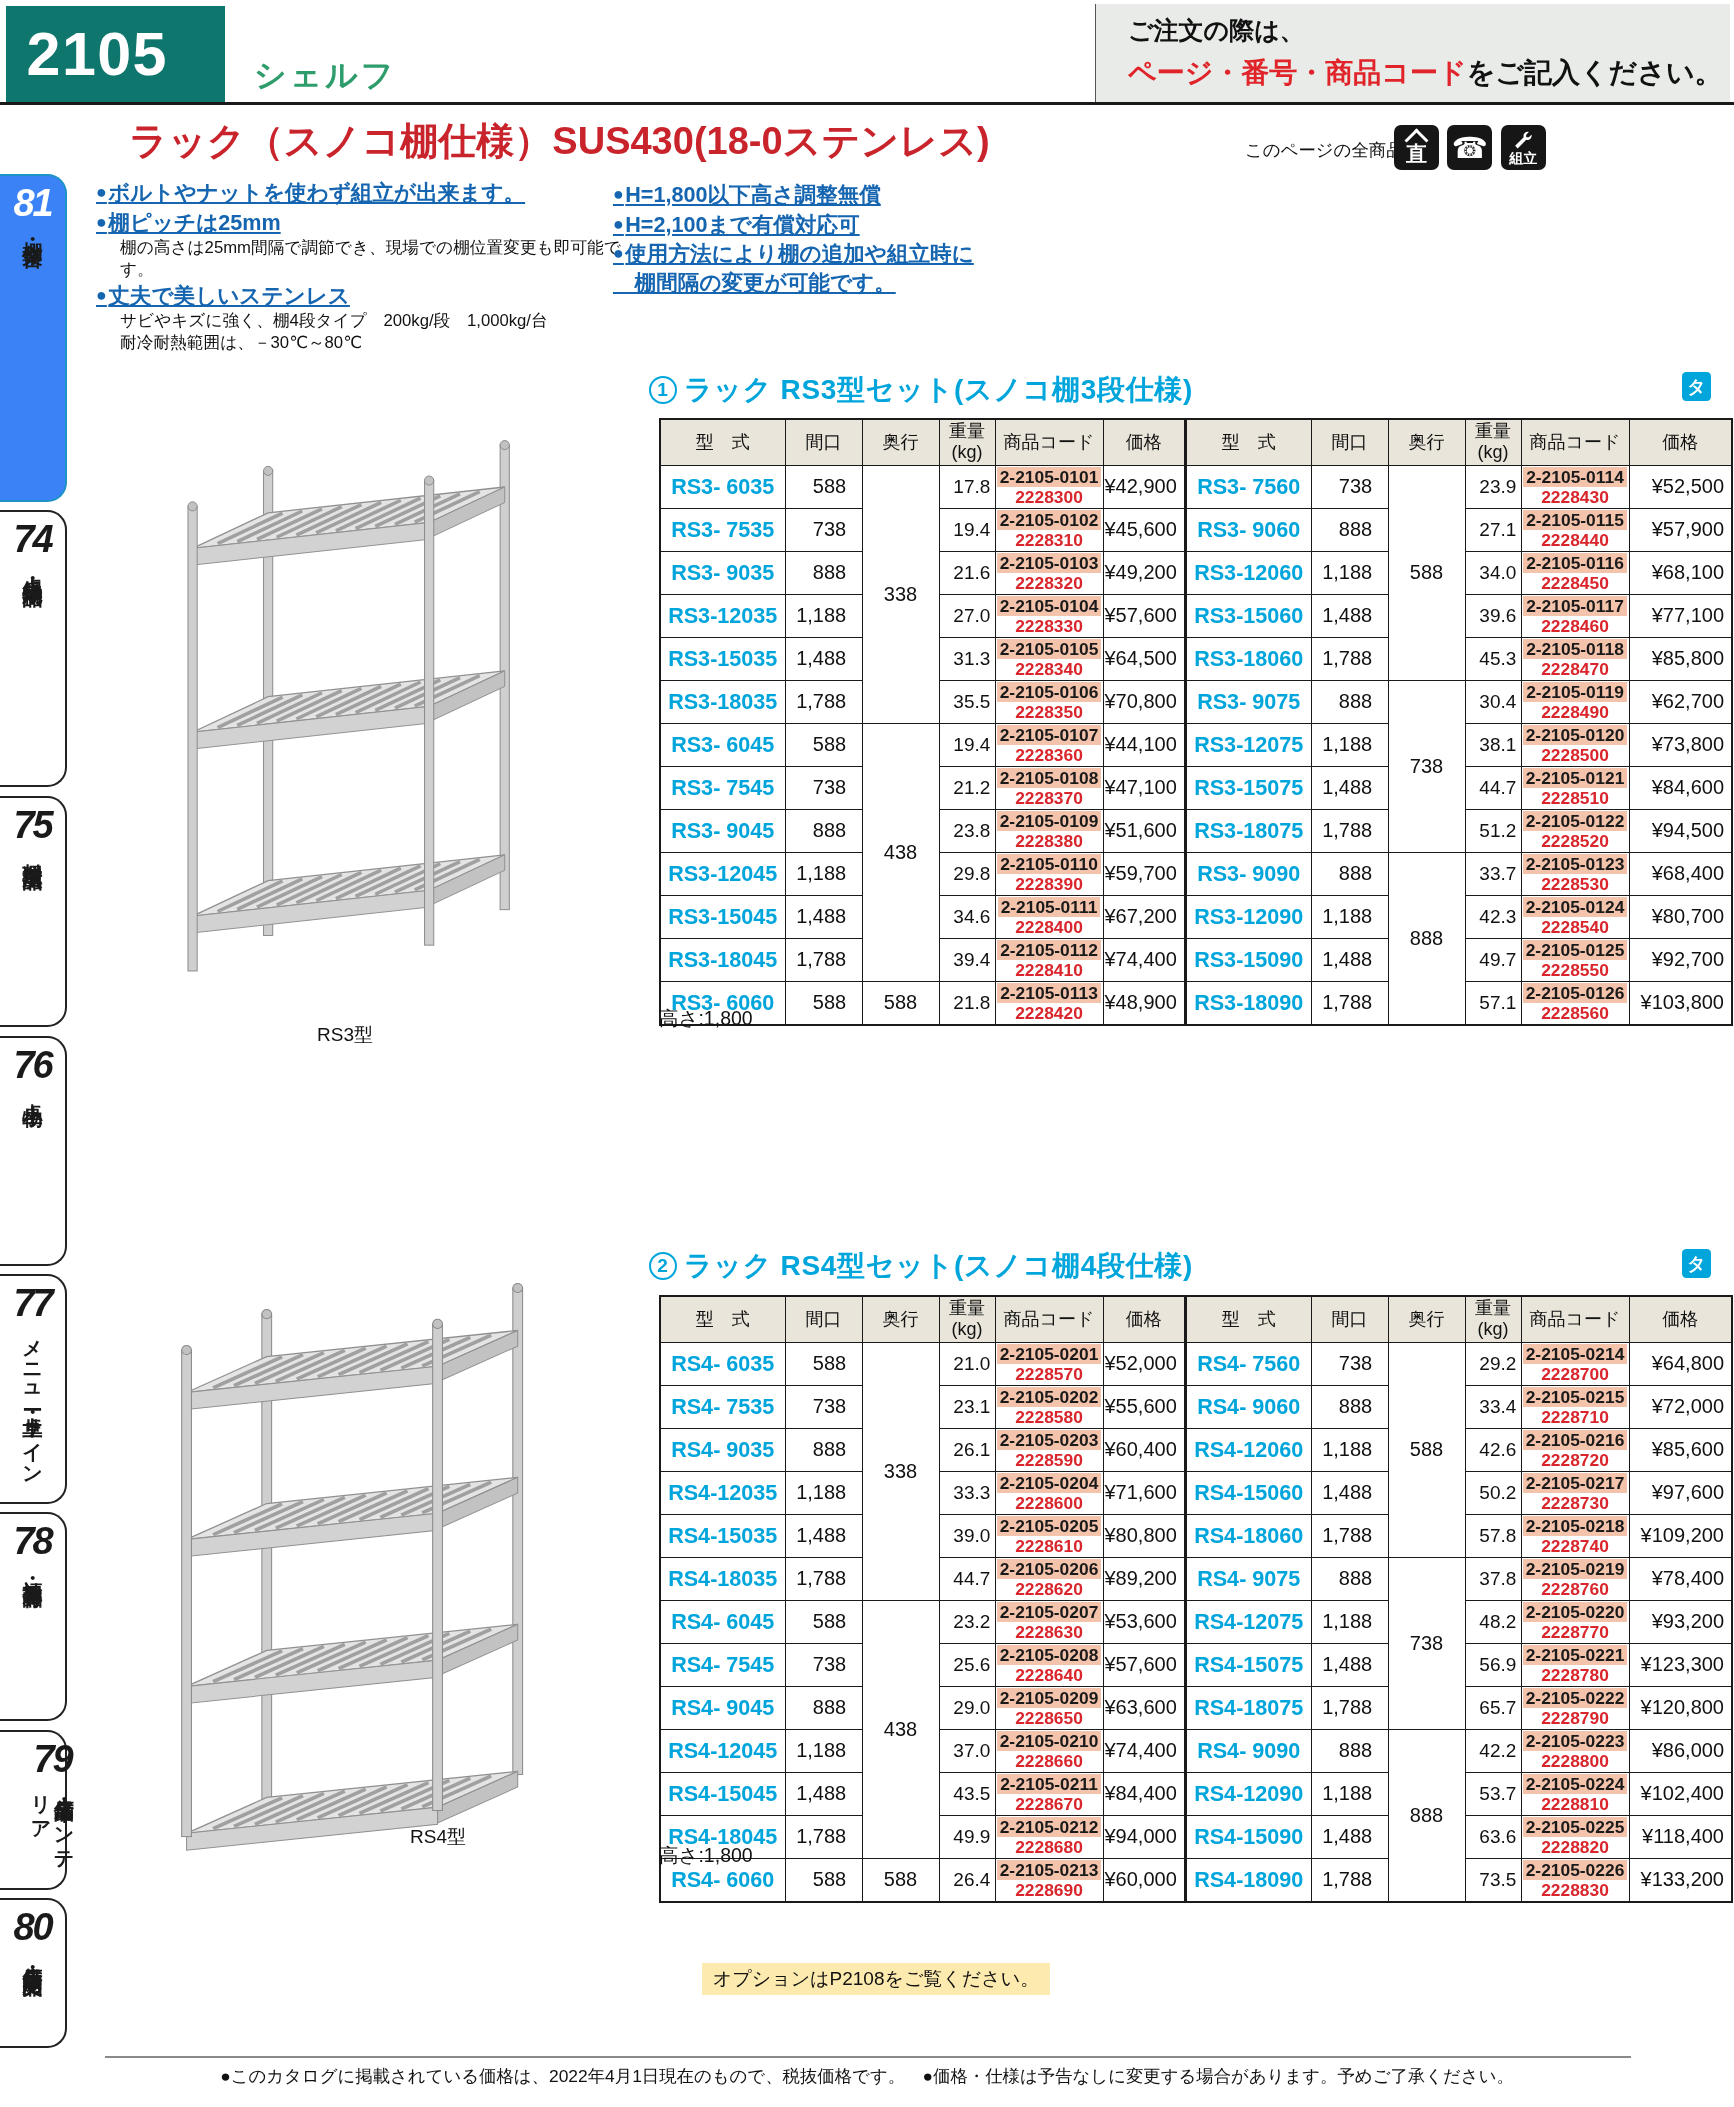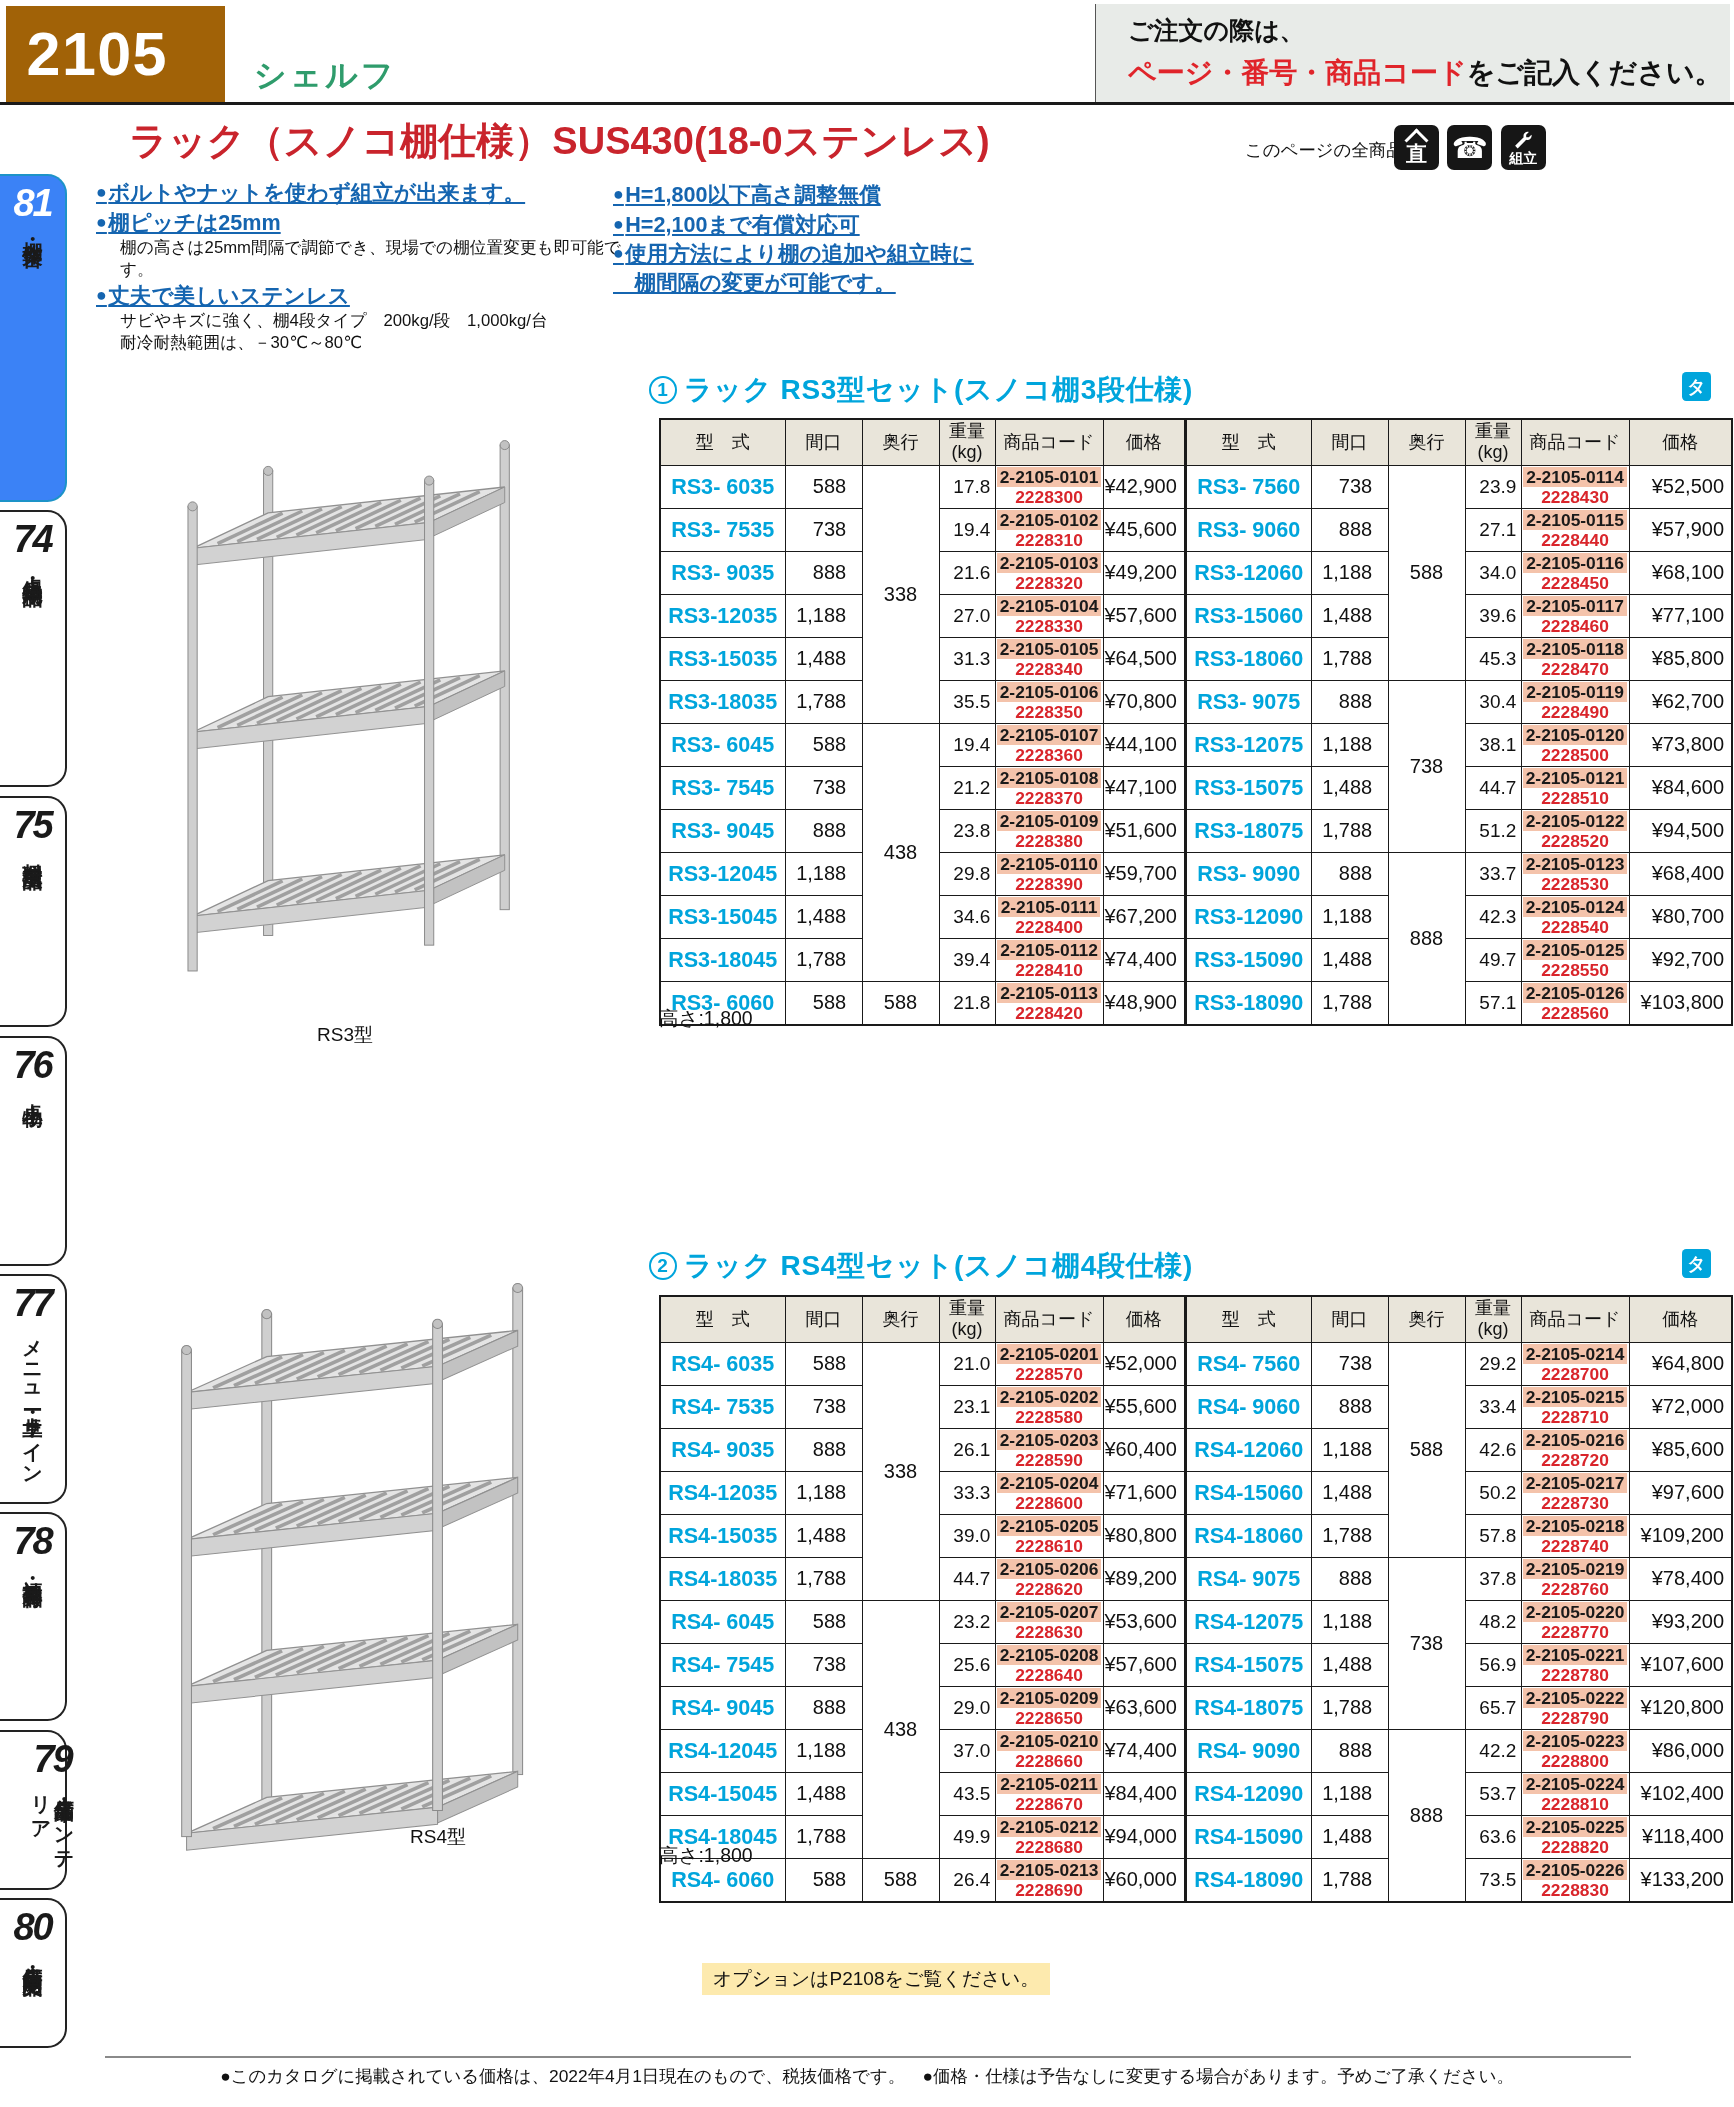--- a/index.html
+++ b/index.html
@@ -1,21 +1,21 @@
 <!DOCTYPE html>
 <html style="font-size:11px"><head>
 <meta charset="utf-8">
 <style>
   html,body{margin:0;padding:0;background:#fff;}
   #page{position:relative;width:1734px;height:2108px;background:#ffffff;overflow:hidden;
         font-family:"Liberation Sans","DejaVu Sans",sans-serif;color:#111;}
   .abs{position:absolute;}
 
   
-  .green-box{left:5.6px;top:5.6px;width:219px;height:96px;background:#a16207;}
+  .green-box{left:5.6px;top:5.6px;width:219px;height:96px;background:#0f766e;}
   .page-num{color:#fff;font-size:61px;font-weight:bold;line-height:96px;padding-left:21px;letter-spacing:1.4px;}
   .cat-title{left:254px;top:54px;font-size:32px;font-weight:bold;color:#2f9c6c;letter-spacing:2.8px;}
   .header-line{left:0;top:102px;width:1734px;height:2.8px;background:#1a1a1a;}
   .order-box{left:1095px;top:4.2px;width:635px;height:98px;background:#e8ebe8;border-left:1.4px solid #555;
              padding:9.8px 0 0 32px;box-sizing:border-box;}
   .order-l1{font-size:25px;font-weight:bold;color:#111;}
   .order-l2{font-size:28px;font-weight:bold;margin-top:7px;}
   .order-l2 .red{color:#e0242a;}
   .main-title{left:129px;top:116px;font-size:38px;font-weight:bold;color:#c9242c;letter-spacing:0px;white-space:nowrap;}
   .all-note{left:1245px;top:138px;font-size:17.4px;color:#111;}
@@ -713,21 +713,21 @@
           <td class="td-w">1,188</td>
           <td class="td-kg">48.2</td>
           <td class="td-code"><span class="c1">2-2105-0220</span><br><span class="c2">2228770</span></td>
           <td class="td-price">¥93,200</td>
         </tr>
         <tr>
           <td class="td-model">RS4-15075</td>
           <td class="td-w">1,488</td>
           <td class="td-kg">56.9</td>
           <td class="td-code"><span class="c1">2-2105-0221</span><br><span class="c2">2228780</span></td>
-          <td class="td-price">¥107,600</td>
+          <td class="td-price">¥123,300</td>
         </tr>
         <tr>
           <td class="td-model">RS4-18075</td>
           <td class="td-w">1,788</td>
           <td class="td-kg">65.7</td>
           <td class="td-code"><span class="c1">2-2105-0222</span><br><span class="c2">2228790</span></td>
           <td class="td-price">¥120,800</td>
         </tr>
         <tr>
           <td class="td-model">RS4- 9090</td>

